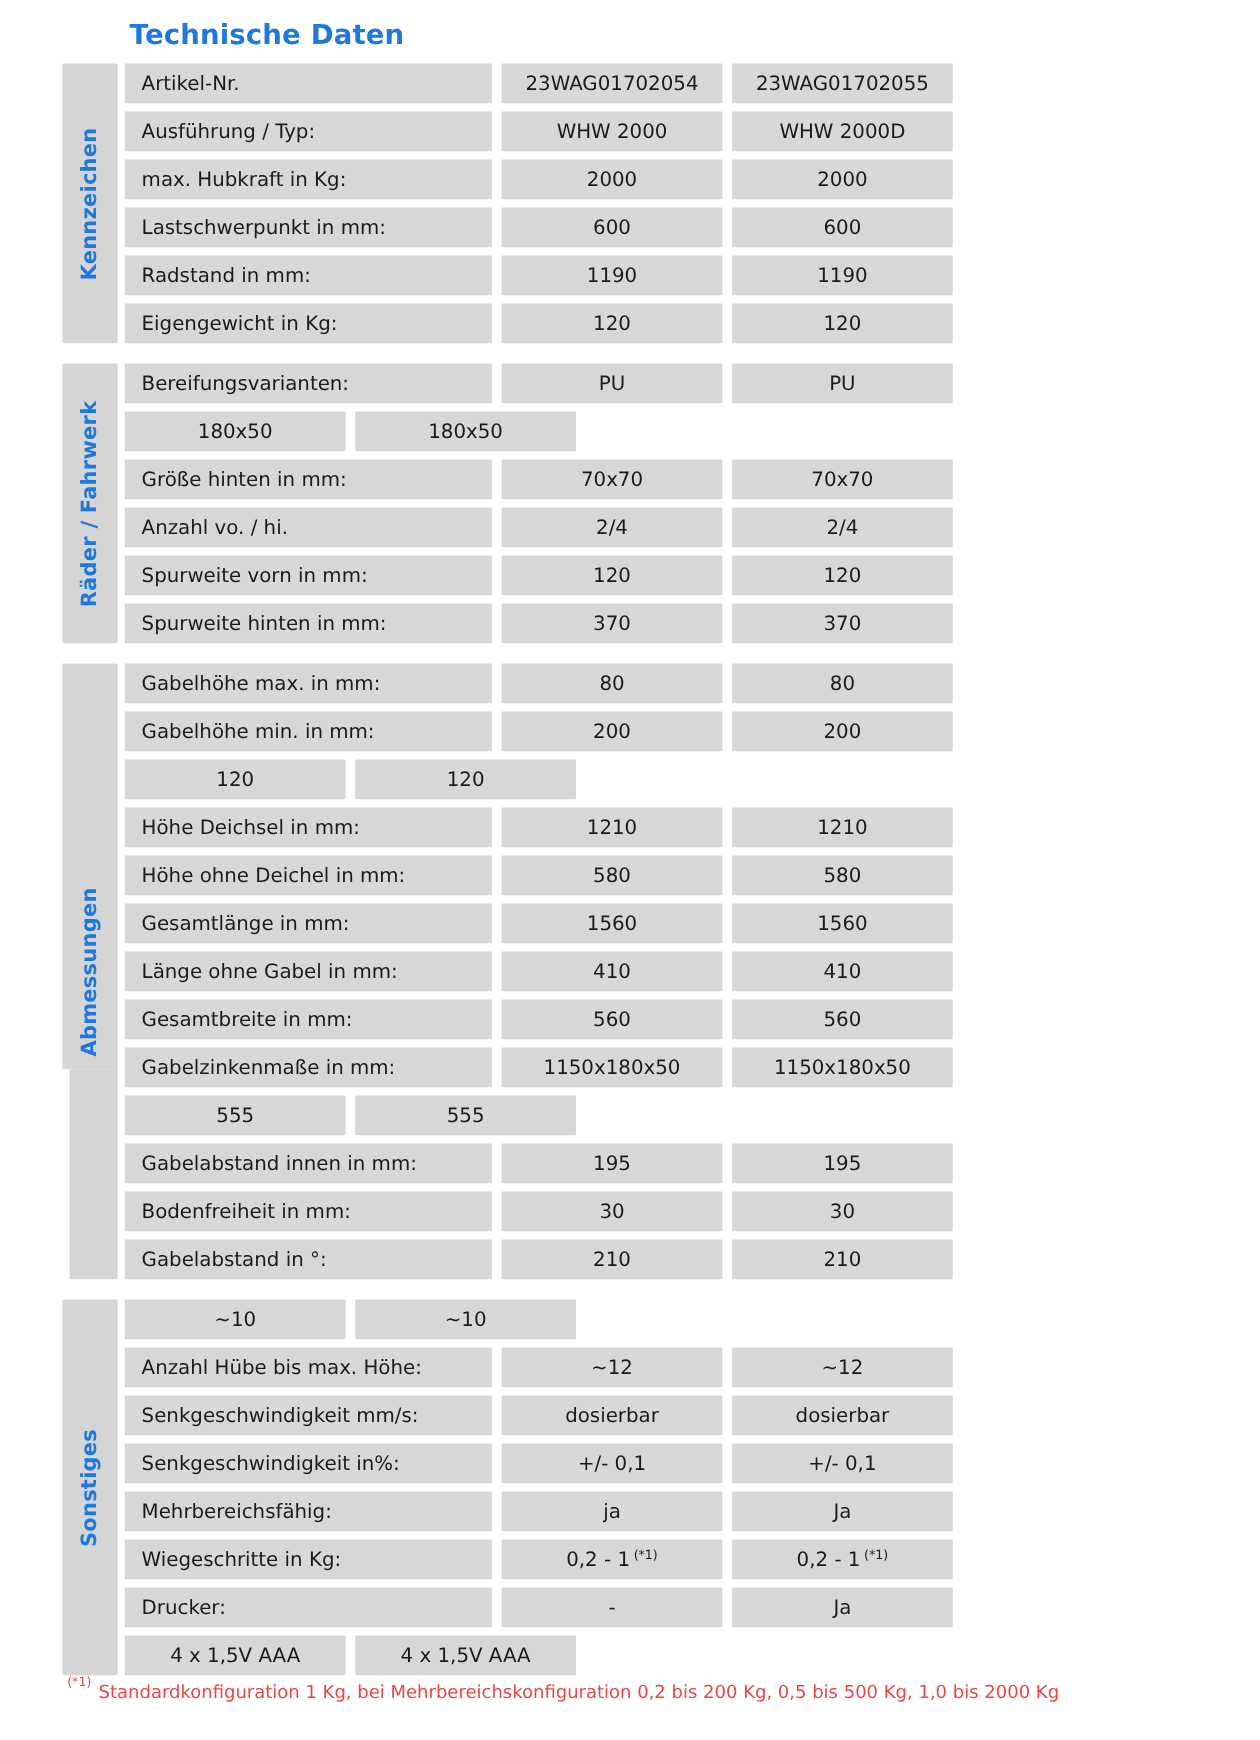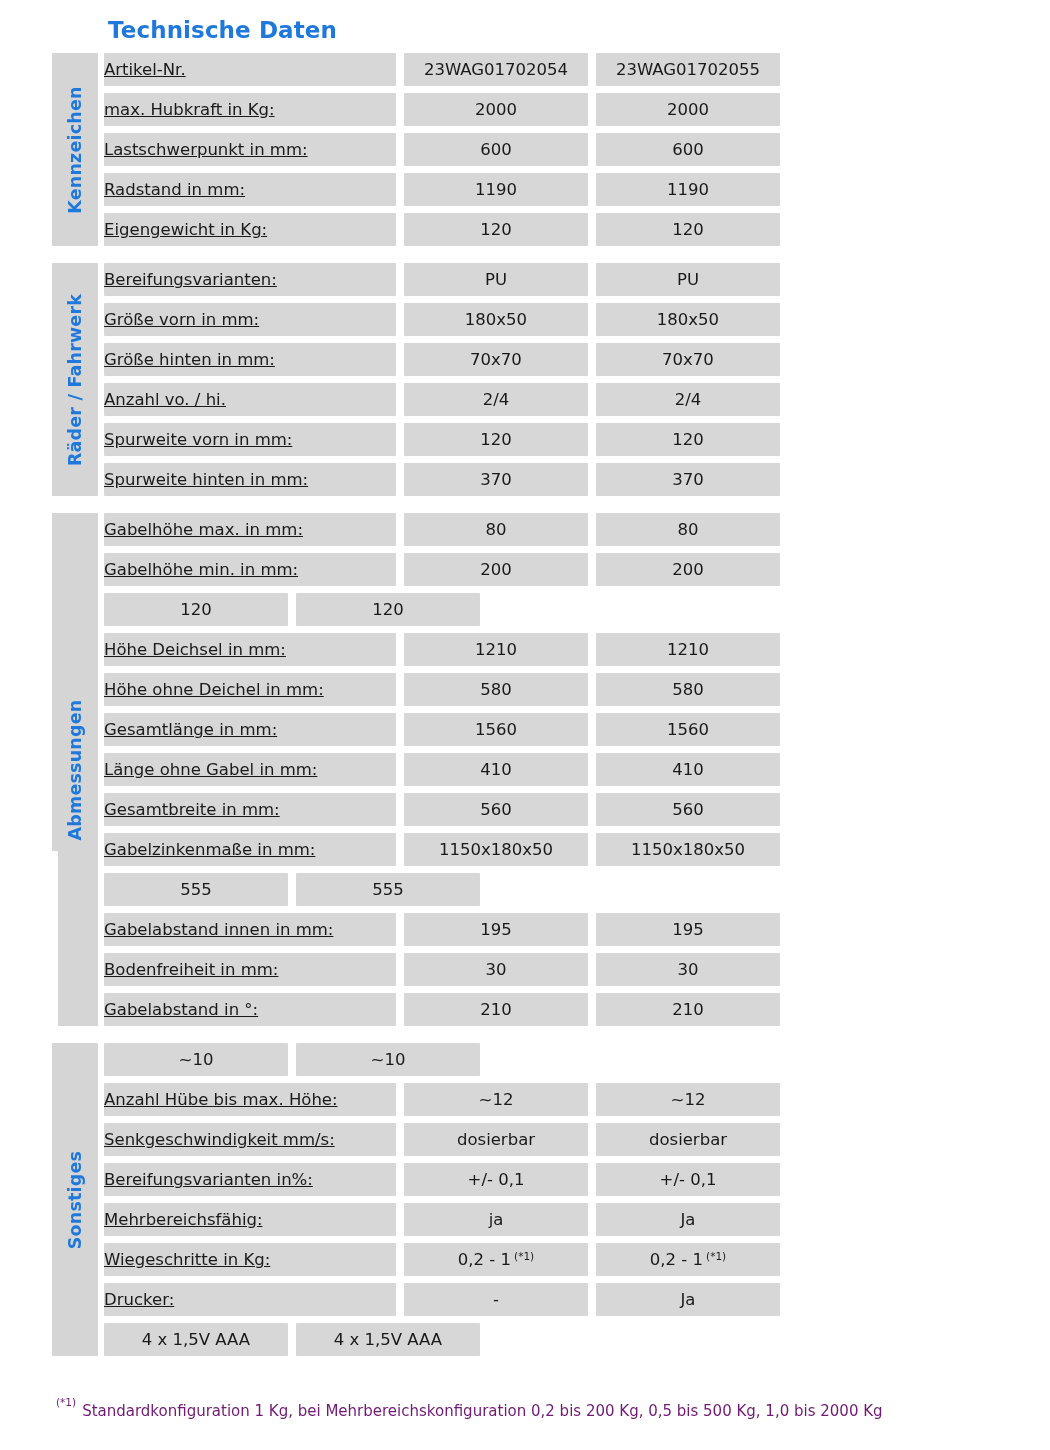--- a/index.html
+++ b/index.html
@@ -112,24 +112,23 @@
     background: #d7d7d7;
     display: flex;
     align-items: center;
     font-size: 16.5px;
     color: #1a1a1a;
     border-radius: 1px;
   }
   .cell-label {
     flex: 0 0 292px;
     width: 292px;
-    padding-left: 0;
+    padding-left: 14px;
     margin-right: 8px;
     justify-content: flex-start;
-    text-decoration: underline;
   }
   .cell-val {
     flex: 0 0 184px;
     width: 184px;
     justify-content: center;
     margin-right: 8px;
   }
   .cell-val:last-child { margin-right: 0; }
 
   .cell-val .sup {
@@ -139,21 +138,21 @@
     position: relative;
     top: -4px;
   }
 
   
   .footnote {
     position: absolute;
     left: 56px;
     top: 1400px;
     font-size: 15px;
-    color: #701a75;
+    color: #ef4444;
     white-space: nowrap;
   }
   .footnote .fn-mark {
     font-size: 10.5px;
     vertical-align: super;
     position: relative;
     top: -4px;
     margin-right: 6px;
   }
 </style>
@@ -173,20 +172,29 @@
           <div class="row">
             <div class="cell cell-label">Artikel-Nr.</div>
             <div class="cell cell-val">
               <span>23WAG01702054</span>
             </div>
             <div class="cell cell-val">
               <span>23WAG01702055</span>
             </div>
           </div>
           <div class="row">
+            <div class="cell cell-label">Ausführung / Typ:</div>
+            <div class="cell cell-val">
+              <span>WHW 2000</span>
+            </div>
+            <div class="cell cell-val">
+              <span>WHW 2000D</span>
+            </div>
+          </div>
+          <div class="row">
             <div class="cell cell-label">max. Hubkraft in Kg:</div>
             <div class="cell cell-val">
               <span>2000</span>
             </div>
             <div class="cell cell-val">
               <span>2000</span>
             </div>
           </div>
           <div class="row">
             <div class="cell cell-label">Lastschwerpunkt in mm:</div>
@@ -225,21 +233,20 @@
           <div class="row">
             <div class="cell cell-label">Bereifungsvarianten:</div>
             <div class="cell cell-val">
               <span>PU</span>
             </div>
             <div class="cell cell-val">
               <span>PU</span>
             </div>
           </div>
           <div class="row">
-            <div class="cell cell-label">Größe vorn in mm:</div>
             <div class="cell cell-val">
               <span>180x50</span>
             </div>
             <div class="cell cell-val">
               <span>180x50</span>
             </div>
           </div>
           <div class="row">
             <div class="cell cell-label">Größe hinten in mm:</div>
             <div class="cell cell-val">
@@ -427,21 +434,21 @@
           <div class="row">
             <div class="cell cell-label">Senkgeschwindigkeit mm/s:</div>
             <div class="cell cell-val">
               <span>dosierbar</span>
             </div>
             <div class="cell cell-val">
               <span>dosierbar</span>
             </div>
           </div>
           <div class="row">
-            <div class="cell cell-label">Bereifungsvarianten in%:</div>
+            <div class="cell cell-label">Senkgeschwindigkeit in%:</div>
             <div class="cell cell-val">
               <span>+/- 0,1</span>
             </div>
             <div class="cell cell-val">
               <span>+/- 0,1</span>
             </div>
           </div>
           <div class="row">
             <div class="cell cell-label">Mehrbereichsfähig:</div>
             <div class="cell cell-val">

